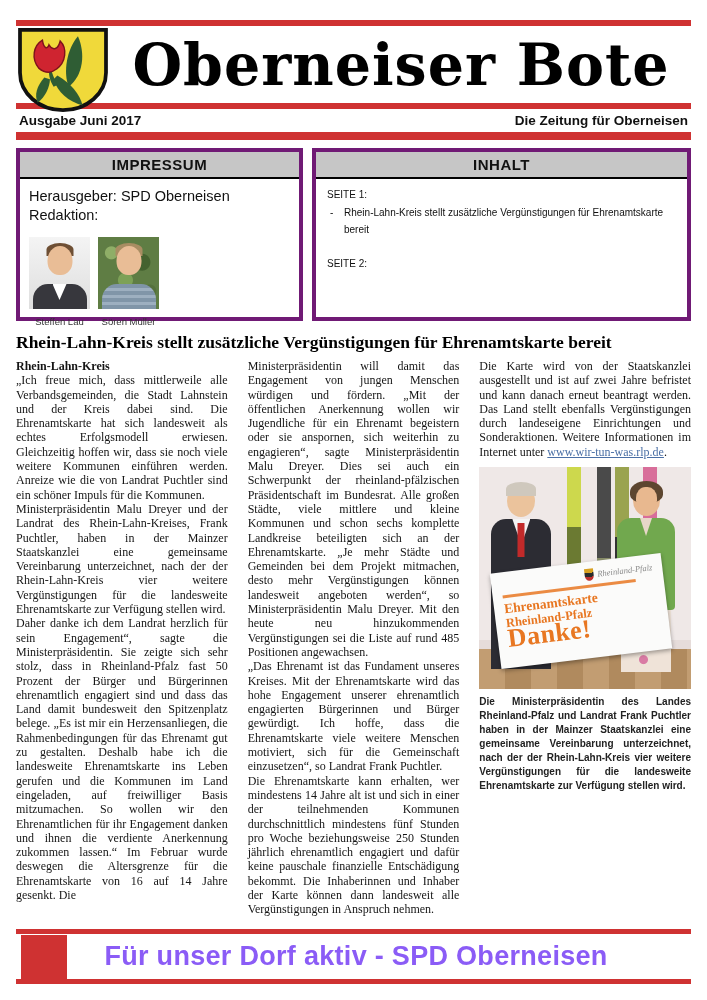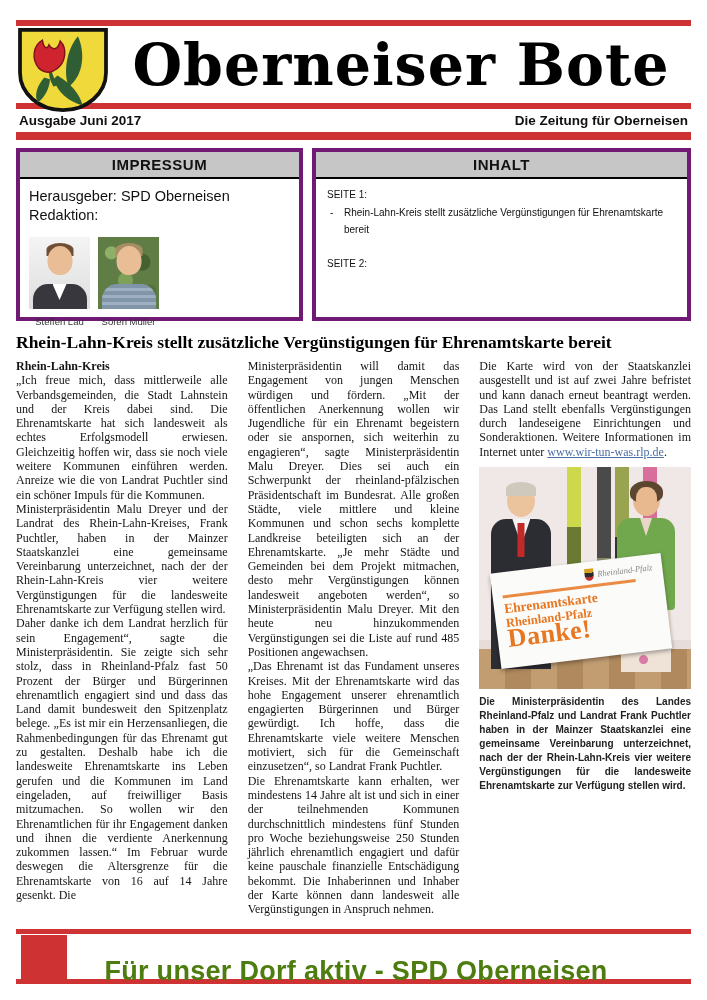--- a/index.html
+++ b/index.html
@@ -100,21 +100,21 @@
   .sign-l1{color:var(--orange);font-size:13.5px;font-weight:bold;}
   .sign-l2{color:var(--orange);font-size:12.5px;font-weight:bold;}
   .sign-l3{color:var(--orange);font-size:26px;font-weight:bold;letter-spacing:.5px;margin-top:1px;}
   .caption{margin-top:6px;font-weight:bold;font-size:10px;line-height:13.9px;text-align:justify;font-family:"Liberation Sans","DejaVu Sans",sans-serif;color:#222;}
 
   
   .footer{margin:12px 16px 0;}
   .f-line{height:5px;background:var(--red);}
   .f-mid{position:relative;height:45px;}
   .f-sq{position:absolute;left:5px;top:1px;width:46px;height:44px;background:var(--red);}
-  .f-text{position:absolute;left:5px;right:0;top:50%;transform:translateY(-50%);text-align:center;font-size:27px;font-weight:bold;color:#4d7c0f;letter-spacing:.3px;margin-top:15px;}
+  .f-text{position:absolute;left:5px;right:0;top:50%;transform:translateY(-50%);text-align:center;font-size:27px;font-weight:bold;color:#8b5cf6;letter-spacing:.3px;}
 </style>
 </head>
 <body>
 
 <div id="page">
 
   <div class="rule rule-top"></div>
   <div class="mast-row">
     <svg class="crest" viewBox="0 0 100 92">
       <path d="M4,3 h92 v46 a46,40 0 0 1 -92,0 z" fill="#f0d93a" stroke="#111" stroke-width="4"></path>

